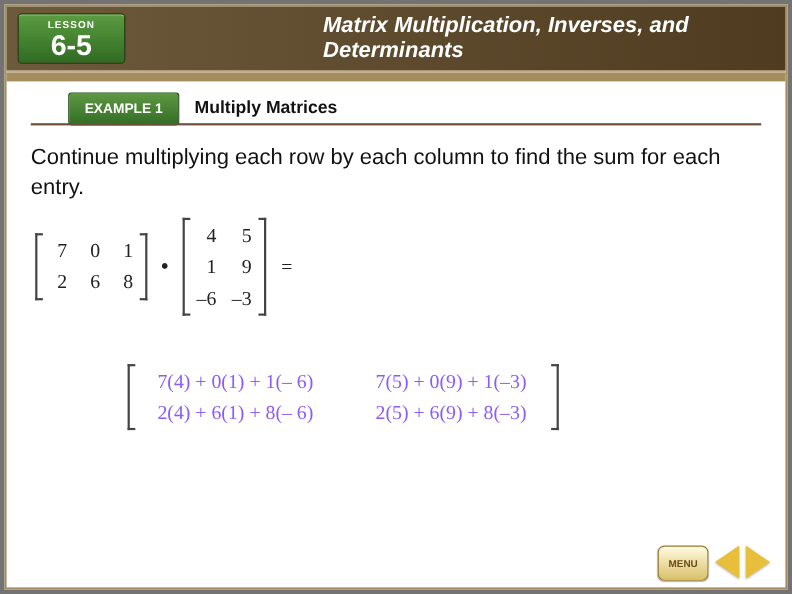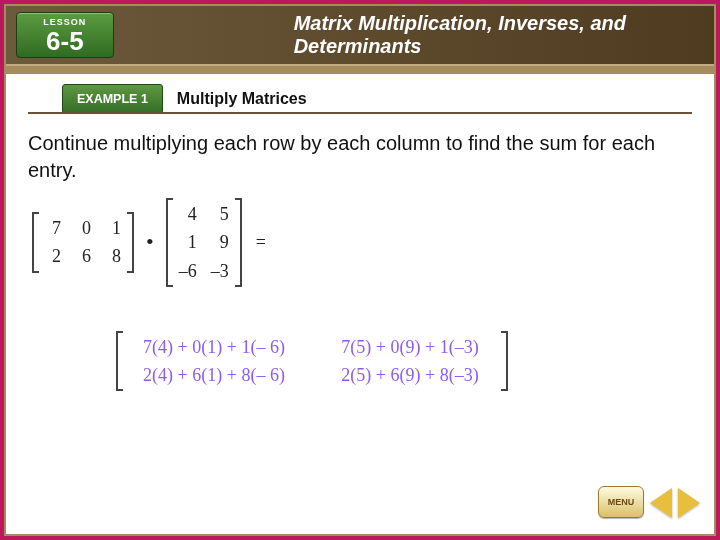--- a/index.html
+++ b/index.html
@@ -8,21 +8,21 @@
     height: 540px;
     background: #000;
     font-family: Arial, Helvetica, sans-serif;
     position: relative;
     overflow: hidden;
   }
   .page {
     position: absolute;
     top: 0; left: 0; right: 0; bottom: 0;
     background: #fff;
-    border: 4px solid #be185d;
+    border: 4px solid #737373;
   }
   .page-inner {
     position: absolute;
     top: 0; left: 0; right: 0; bottom: 0;
     border: 2px solid #a38c5f;
   }
   .top-band {
     height: 58px;
     background: linear-gradient(to right, #6d5a3c 0%, #4f3c20 100%);
     position: relative;
@@ -138,23 +138,23 @@
     margin-left: 88px;
     font-family: "Times New Roman", serif;
     font-size: 18px;
     color: #8b5cf6;
   }
   .result-block .mat-cols { gap: 26px; }
   .result-block .cell { min-width: 170px; text-align: center; }
   .footer {
     position: absolute;
     right: 14px;
-    bottom: 16px;
-    display: flex;
-    align-items: flex-end;
+    bottom: 6px;
+    display: flex;
+    align-items: flex-start;
     gap: 6px;
   }
   .menu-btn {
     width: 46px; height: 32px;
     border-radius: 6px;
     background: linear-gradient(#fffbe0, #d9c06a);
     border: 1px solid #9c7a2a;
     font-size: 9px;
     font-weight: bold;
     color: #6a4a12;

